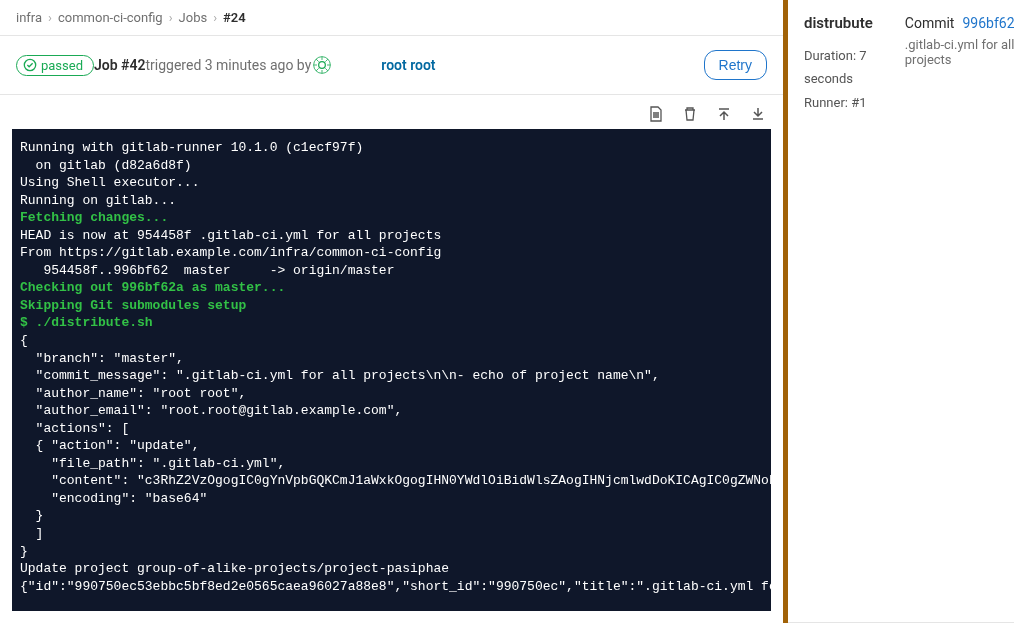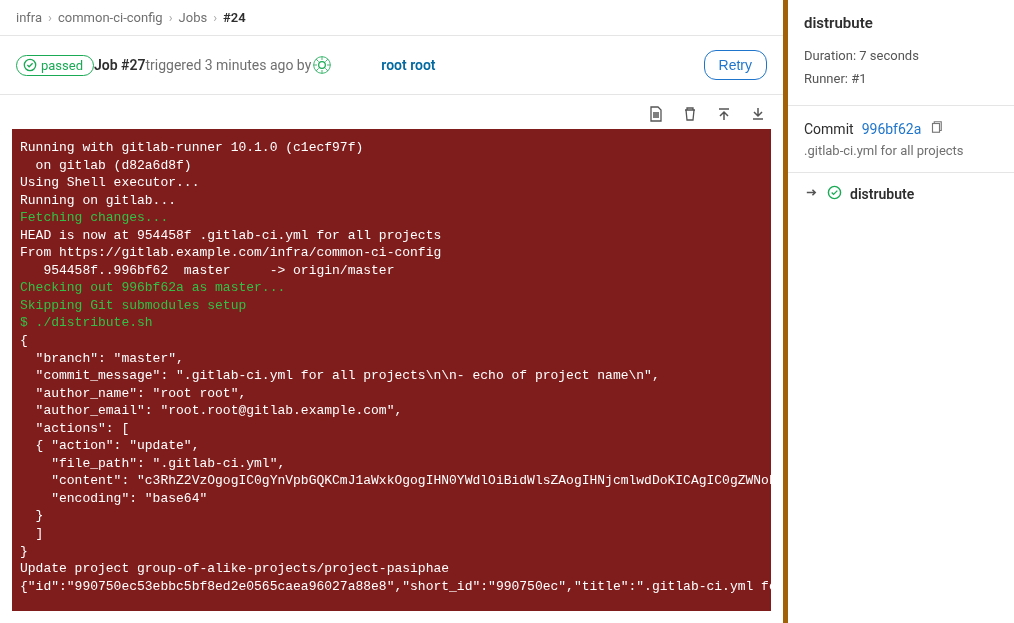--- a/index.html
+++ b/index.html
@@ -77,36 +77,36 @@
       color: #555;
     }
     .toolbar .icon-btn {
       cursor: pointer;
       width: 18px; height: 18px;
       display: inline-flex; align-items: center; justify-content: center;
     }
     .toolbar svg { width: 16px; height: 16px; }
     .terminal {
       margin: 0 12px 12px;
-      background: #7f1d1d;
+      background: #0f172a;
       color: #fff;
       font-family: Menlo, Consolas, "Liberation Mono", monospace;
       font-size: 13px;
       line-height: 1.35;
       padding: 10px 8px;
       overflow: hidden;
       white-space: pre;
       flex: 1;
     }
-    .terminal .g { color: #32c146; font-weight: normal; }
+    .terminal .g { color: #32c146; font-weight: bold; }
     .sidebar {
       width: 226px;
       padding: 0;
       display: flex;
-      flex-direction: column;
+      flex-direction: row;
       font-size: 14px;
       color: #2e2e2e;
     }
     .sb-section { padding: 14px 16px; border-bottom: 1px solid #e5e5e5; }
     .sb-title { font-weight: 600; margin-bottom: 12px; font-size: 15px; }
     .sb-meta { color: #555; font-size: 13px; line-height: 1.8; }
     .sb-commit { display: flex; align-items: flex-end; gap: 8px; }
     .sb-commit a { color: #1f75cb; text-decoration: none; }
     .sb-commit-msg { color: #707070; margin-top: 6px; font-size: 13px; }
     .sb-stage {
@@ -135,21 +135,21 @@
   </div>
 
   <div class="header-row">
     <span class="status-badge">
       <svg viewBox="0 0 16 16">
           <circle cx="8" cy="8" r="6.5" fill="none" stroke="#1aaa55" stroke-width="1.5"></circle>
           <path d="M5 8l2 2 4-4" fill="none" stroke="#1aaa55" stroke-width="1.5"></path>
         </svg>
       <span>passed</span>
     </span>
-    <span class="job-title">Job #27</span>
+    <span class="job-title">Job #42</span>
     <span class="triggered-by">triggered 3 minutes ago by</span>
     <span class="avatar">
       <svg viewBox="0 0 24 24">
           <circle cx="12" cy="12" r="4" fill="none" stroke="#1aaa55" stroke-width="1.5"></circle>
           <circle cx="12" cy="12" r="10" fill="none" stroke="#1aaa55" stroke-width="1"></circle>
           <path d="M12 2v4M12 18v4M2 12h4M18 12h4M5 5l3 3M16 16l3 3M5 19l3-3M16 8l3-3" stroke="#1aaa55" stroke-width="1"></path>
         </svg>
     </span>
     <a href="#" class="user-link">root root</a>
     <span class="spacer"></span>

